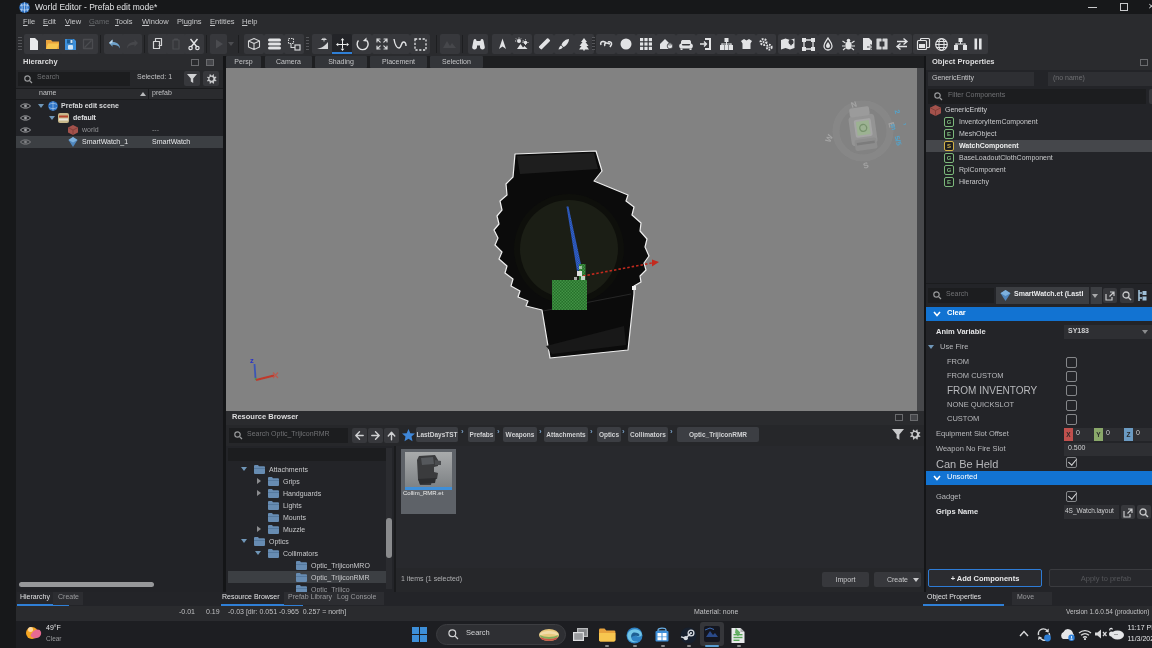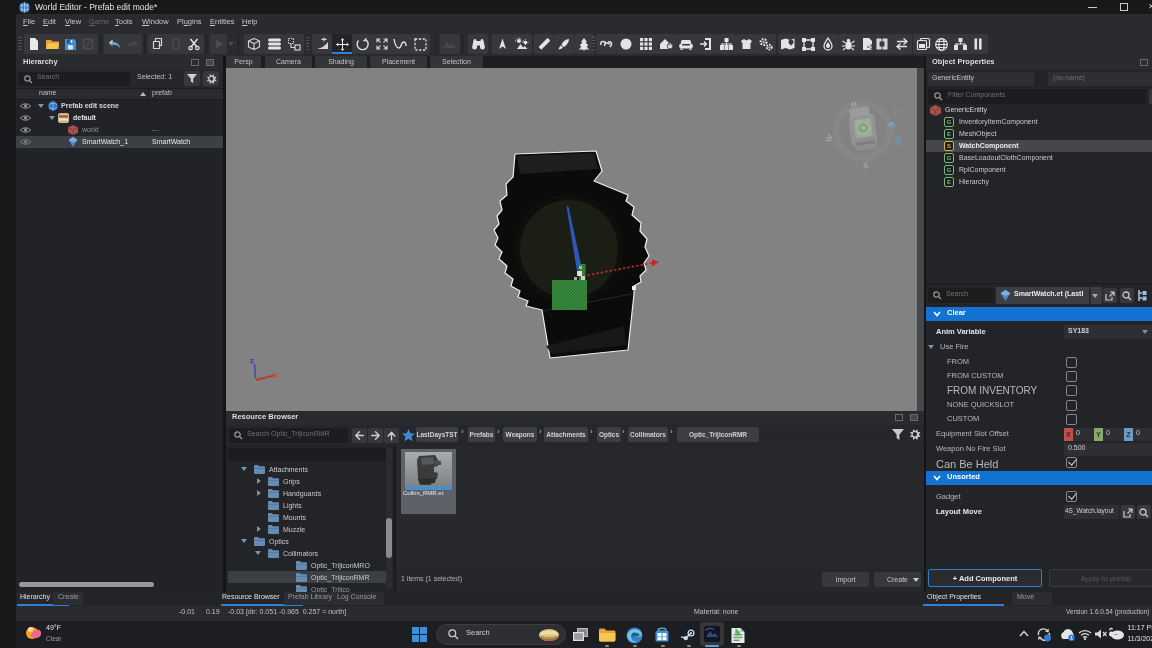--- a/index.html
+++ b/index.html
@@ -751,41 +751,41 @@
 <div class="a" style="left:1120px;top:429px;font-size:7px;color:#d0d1d3">0</div>
 <div class="a" style="left:920px;top:444px;font-size:7.5px;color:#b8b9bc">Weapon No Fire Slot</div>
 <div class="a" style="left:1048px;top:443px;width:88px;height:13px;background:#2e2f33"></div>
 <div class="a" style="left:1052px;top:444px;font-size:7px;color:#d0d1d3">0.500</div>
 <div class="a" style="left:920px;top:458px;font-size:11px;color:#b8b9bc">Can Be Held</div>
 <div class="chk on" style="left:1050px;top:457px"></div>
 <div class="a" style="left:910px;top:471px;width:242px;height:14px;background:#1273d2"></div>
 <svg class="a" style="left:917px;top:475px" width="8" height="6" viewBox="0 0 8 6">
       <path d="M1 1 4 4.5 7 1" stroke="#fff" stroke-width="1.6" fill="none"></path>
     </svg>
-<div class="a" style="left:931px;top:472px;font-size:7.5px;font-weight:bold;color:#fff">Unsorted</div>
+<div class="a" style="left:931px;top:472px;font-size:7.5px;font-weight:normal;color:#fff">Unsorted</div>
 <div class="a" style="left:920px;top:492px;font-size:7.5px;color:#b8b9bc">Gadget</div>
 <div class="chk on" style="left:1050px;top:491px"></div>
-<div class="a" style="left:920px;top:507px;font-size:7.5px;font-weight:bold;color:#e4e5e7">Layout Move</div>
+<div class="a" style="left:920px;top:507px;font-size:7.5px;font-weight:bold;color:#e4e5e7">Grips Name</div>
 <div class="a" style="left:1048px;top:505px;width:55px;height:14px;background:#2e2f33"></div>
 <div class="a" style="left:1049px;top:507px;font-size:6.5px;color:#d0d1d3">4S_Watch.layout</div>
 <div class="a" style="left:1105px;top:505px;width:14px;height:14px;background:#37383c;border-radius:2px"></div>
 <svg class="a" style="left:1107px;top:508px" width="10" height="10" viewBox="0 0 10 10">
       <path d="M1 3v6h6V6M5 1h4v4M9 1 4.5 5.5" stroke="#c8c9cb" stroke-width="1.2" fill="none"></path>
     </svg>
 <div class="a" style="left:1121px;top:505px;width:14px;height:14px;background:#37383c;border-radius:2px"></div>
 <svg class="a" style="left:1123px;top:508px" width="10" height="10" viewBox="0 0 10 10">
       <circle cx="4" cy="4" r="3" fill="none" stroke="#c8c9cb" stroke-width="1.3"></circle>
       <path d="M6.3 6.3 9 9" stroke="#c8c9cb" stroke-width="1.4"></path>
     </svg>
 <div class="a" style="left:1137px;top:505px;width:12px;height:14px;background:#2c2d30;border-radius:2px;color:#707174;font-size:6.5px;text-align:center;line-height:12px">..</div>
 <svg class="a" style="left:1142px;top:507px" width="9" height="9" viewBox="0 0 10 10">
       <path d="M8.5 2 A4 4 0 1 0 9 6.5" stroke="#7da0bd" stroke-width="1.5" fill="none"></path>
       <path d="M8.5 0v3h-3" fill="none" stroke="#7da0bd" stroke-width="1.3"></path>
     </svg>
-<div class="a" style="left:912px;top:569px;width:114px;height:18px;background:#2b2c30;border:1px solid #2e7cd6;border-radius:2px;text-align:center;font-size:7.5px;font-weight:bold;line-height:17px;color:#e8e9eb">+ Add Component</div>
+<div class="a" style="left:912px;top:569px;width:114px;height:18px;background:#2b2c30;border:1px solid #2e7cd6;border-radius:2px;text-align:center;font-size:7.5px;font-weight:bold;line-height:17px;color:#e8e9eb">+ Add Components</div>
 <div class="a" style="left:1033px;top:569px;width:114px;height:18px;background:#27282c;border:1px solid #3a3b3f;border-radius:2px;text-align:center;font-size:7.5px;line-height:17px;color:#55565a">Apply to prefab</div>
 <div class="a" style="left:0;top:592px;width:1152px;height:14px;background:#232428"></div>
 <div class="a" style="left:1px;top:592px;width:60px;height:13px;background:#26272b"></div>
 <div class="a" style="left:4px;top:593px;font-size:7px;color:#e0e1e3">Hierarchy</div>
 <div class="a" style="left:1px;top:604px;width:52px;height:2px;background:#2f7fd6"></div>
 <div class="a" style="left:37px;top:592px;width:30px;height:13px;background:#2c2d31"></div>
 <div class="a" style="left:42px;top:593px;font-size:7px;color:#9a9b9e">Create</div>
 <div class="a" style="left:206px;top:593px;font-size:7px;color:#e0e1e3">Resource Browser</div>
 <div class="a" style="left:205px;top:604px;width:82px;height:2px;background:#2f7fd6"></div>
 <div class="a" style="left:268px;top:592px;width:100px;height:13px;background:#2c2d31"></div>

